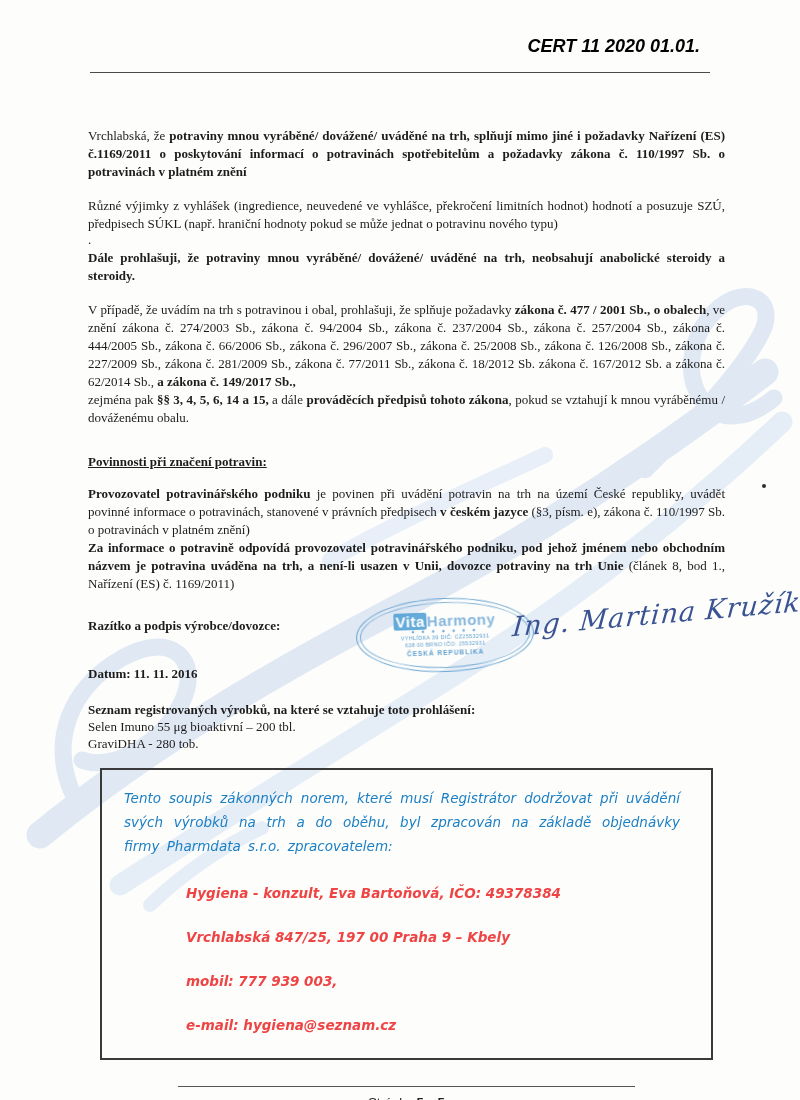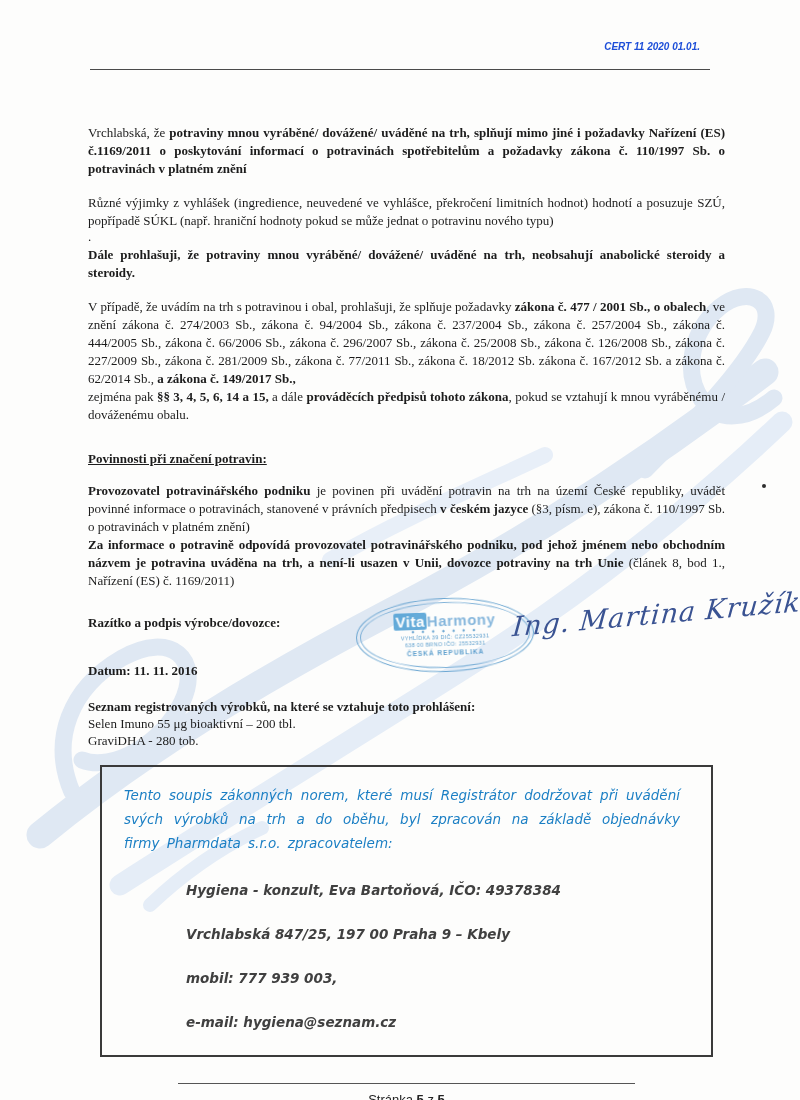--- a/index.html
+++ b/index.html
@@ -9,21 +9,21 @@
     margin:0 auto;
     background:#fdfdfc;
     overflow:hidden;
     font-family:"Liberation Serif", serif;
     color:#1c1c1c;
   }
   .wm{position:absolute;inset:0;z-index:0;pointer-events:none;}
   .content{position:relative;z-index:1;}
 
   .header-row{margin:36px 100px 0 88px;text-align:right;}
-  .doc-code{font-family:"Liberation Sans",sans-serif;font-style:italic;font-weight:600;font-size:10px;color:#1d4ed8;}
+  .doc-code{font-family:"Liberation Sans",sans-serif;font-style:italic;font-weight:600;font-size:18px;color:#000000;}
   .top-rule{border:0;border-top:1.6px solid #4a4a4a;margin:15px 90px 0 90px;}
 
   .main{margin:54px 75px 0 88px;font-size:13px;line-height:18px;text-align:justify;}
   .para{margin:0 0 16px 0;}
   .tight{margin-bottom:0;}
   b{font-weight:bold;}
   .dotline{margin:0;line-height:14px;}
   .section-heading{font-weight:bold;text-decoration:underline;margin:26px 0 14px 0;}
   .label-line{font-weight:bold;margin:20px 0 0 0;}
   .products{margin:18px 0 4px 0;}
@@ -32,21 +32,21 @@
   .info-box{
     margin:16px 12px 0 12px;
     border:2px solid #3a3a3a;
     padding:12px 31px 16px 22px;
     font-family:"DejaVu Sans",sans-serif;
     font-style:italic;
     color:#1b7fc4;
     font-size:13.5px;
   }
   .box-intro{margin:4px 0 6px 0;text-align:justify;line-height:24px;word-spacing:3px;}
-  .box-line{margin:26px 0 0 62px;font-weight:bold;color:#404040;line-height:18px;}
+  .box-line{margin:26px 0 0 62px;font-weight:bold;color:#ef4444;line-height:18px;}
   .box-line:last-child{margin-bottom:8px;}
 
   .footer-rule{border:0;border-top:1.3px solid #555;margin:26px 90px 0 90px;}
   .footer-text{margin-top:7px;text-align:center;font-family:"Liberation Sans",sans-serif;font-size:13px;color:#222;}
 
   
   .stamp{
     position:absolute;left:356px;top:598px;width:176px;height:72px;z-index:2;
     border:1.6px solid #5f9fce;border-radius:50%;
     transform:rotate(-2deg);
@@ -96,21 +96,21 @@
 
     <div class="header-row">
       <span class="doc-code">CERT 11 2020 01.01.</span>
     </div>
     <hr class="top-rule">
 
     <div class="main">
 
       <p class="para"><span>Vrchlabská, že </span><b>potraviny mnou vyráběné/ dovážené/ uváděné na trh, splňují mimo jiné i požadavky Nařízení (ES) č.1169/2011 o poskytování informací o potravinách spotřebitelům a požadavky zákona č. 110/1997 Sb. o potravinách v platném znění</b></p>
 
-      <p class="para tight">Různé výjimky z vyhlášek (ingredience, neuvedené ve vyhlášce, překročení limitních hodnot) hodnotí a posuzuje SZÚ, popřípadě SÚKL (např. hraniční hodnoty pokud se může jednat o potravinu nového typu)</p>
+      <p class="para tight">Různé výjimky z vyhlášek (ingredience, neuvedené ve vyhlášce, překročení limitních hodnot) hodnotí a posuzuje SZÚ, předpisech SÚKL (např. hraniční hodnoty pokud se může jednat o potravinu nového typu)</p>
       <p class="dotline">.</p>
 
       <p class="para" style="margin-top:2px;"><b>Dále prohlašuji, že potraviny mnou vyráběné/ dovážené/ uváděné na trh, neobsahují anabolické steroidy a steroidy.</b></p>
 
       <p class="para"><span>V případě, že uvádím na trh s potravinou i obal, prohlašuji, že splňuje požadavky </span><b>zákona č. 477 / 2001 Sb., o obalech</b><span>, ve znění zákona č. 274/2003 Sb., zákona č. 94/2004 Sb., zákona č. 237/2004 Sb., zákona č. 257/2004 Sb., zákona č. 444/2005 Sb., zákona č. 66/2006 Sb., zákona č. 296/2007 Sb., zákona č. 25/2008 Sb., zákona č. 126/2008 Sb., zákona č. 227/2009 Sb., zákona č. 281/2009 Sb., zákona č. 77/2011 Sb., zákona č. 18/2012 Sb. zákona č. 167/2012 Sb. a zákona č. 62/2014 Sb., </span><b>a zákona č. 149/2017 Sb.,</b><br><span>zejména pak </span><b>§§ 3, 4, 5, 6, 14 a 15,</b><span> a dále </span><b>prováděcích předpisů tohoto zákona</b><span>, pokud se vztahují k mnou vyráběnému / dováženému obalu.</span></p>
 
       <p class="section-heading">Povinnosti při značení potravin:</p>
 
       <p class="para"><b>Provozovatel potravinářského podniku</b><span> je povinen při uvádění potravin na trh na území České republiky, uvádět povinné informace o potravinách, stanovené v právních předpisech </span><b>v českém jazyce</b><span> (§3, písm. e), zákona č. 110/1997 Sb. o potravinách v platném znění)</span><br><b>Za informace o potravině odpovídá provozovatel potravinářského podniku, pod jehož jménem nebo obchodním názvem je potravina uváděna na trh, a není-li usazen v Unii, dovozce potraviny na trh Unie</b><span> (článek 8, bod 1., Nařízení (ES) č. 1169/2011)</span></p>
 

